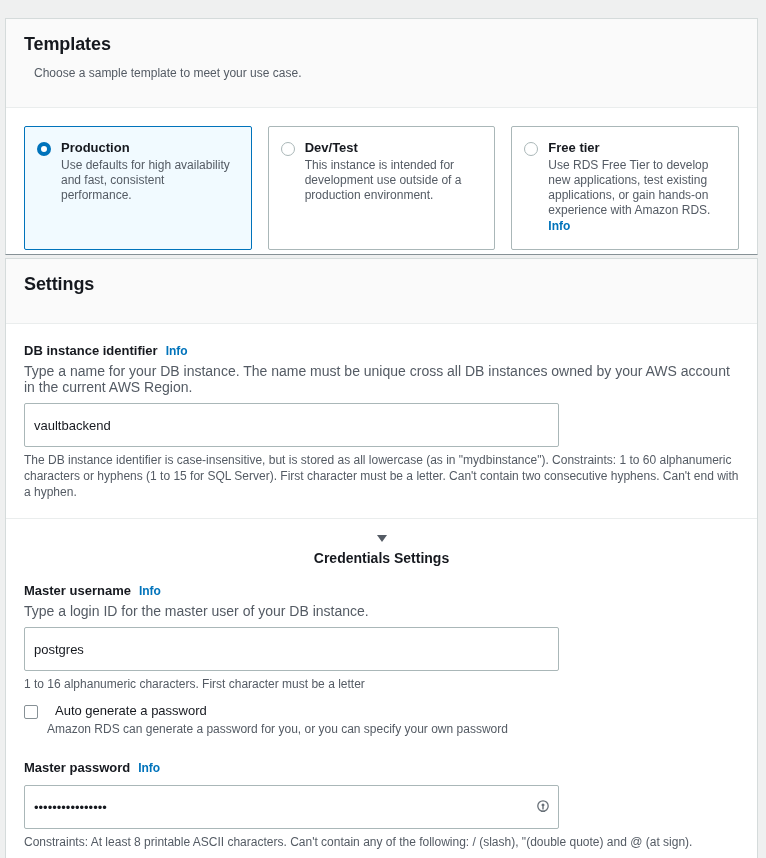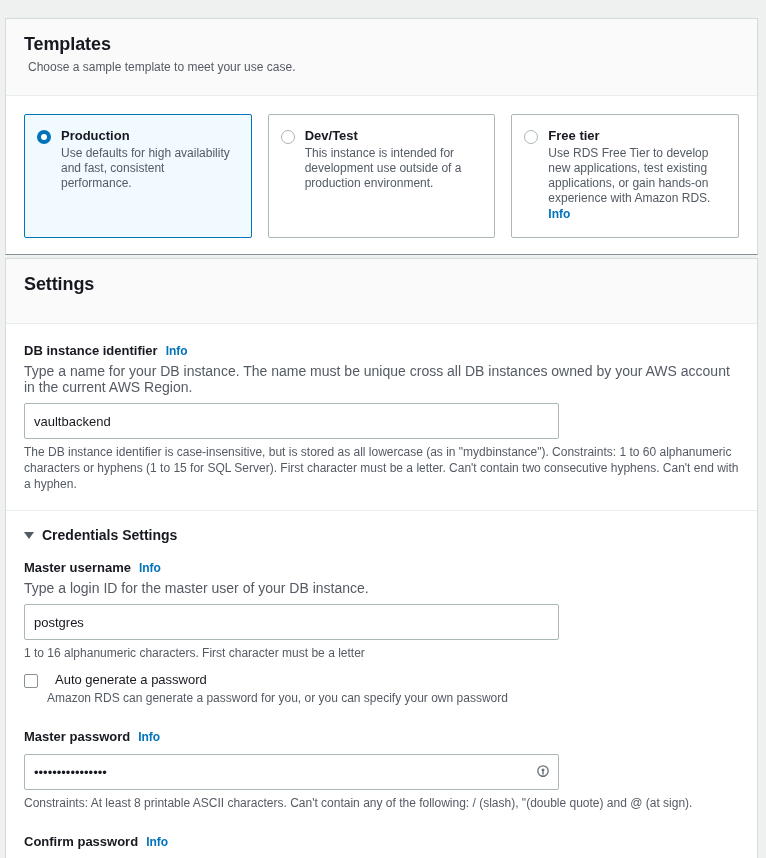--- a/index.html
+++ b/index.html
@@ -37,21 +37,21 @@
     font-weight: bold;
     letter-spacing: -0.1px;
     color: #16191f;
     margin: 0 0 4px 0;
     line-height: 22px;
   }
   .panel-subtitle {
     font-size: 12px;
     color: #545b64;
     line-height: 16px;
-    margin: 4px;
+    margin: 10px;
   }
   .panel-body { padding: 0 18px; }
 
   
   .template-row {
     display: flex;
     gap: 16px;
     padding-top: 18px;
   }
   .template-card {
@@ -135,21 +135,21 @@
   .field-hint {
     font-size: 12px;
     color: #545b64;
     line-height: 16px;
     margin-top: 5px;
     max-width: 716px;
   }
   .text-input {
     display: block;
     width: 535px;
-    height: 36px;
+    height: 44px;
     margin-top: 8px;
     padding: 4px 9px;
     border: 1px solid #aab7b8;
     border-radius: 2px;
     background: #ffffff;
     font-family: "Liberation Sans", sans-serif;
     font-size: 13px;
     color: #16191f;
     outline: none;
   }
@@ -171,20 +171,21 @@
     border-top: 1px solid #eaeded;
     margin: 18px -18px 0 -18px;
   }
 
   .disclosure {
     display: flex;
     align-items: center;
     gap: 8px;
     margin-top: 16px;
     cursor: pointer;
+    flex-direction: column;
   }
   .disclosure-caret {
     width: 0; height: 0;
     border-left: 5px solid transparent;
     border-right: 5px solid transparent;
     border-top: 7px solid #545b64;
   }
   .disclosure-title {
     font-size: 14px;
     font-weight: bold;

